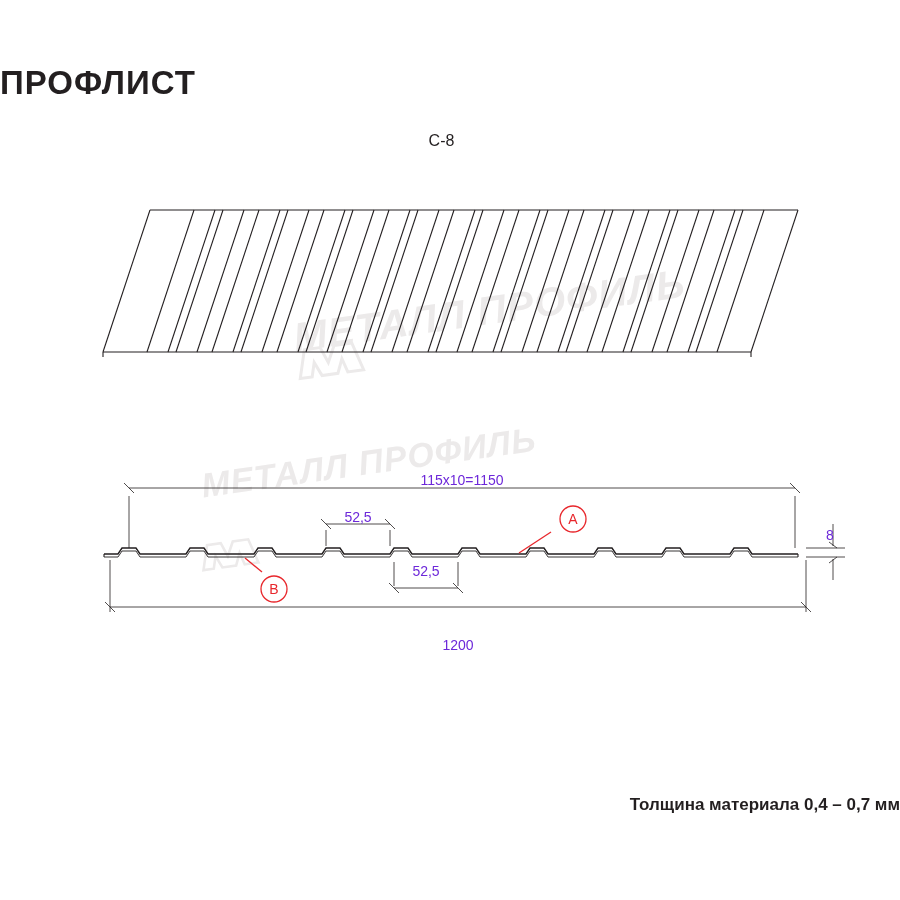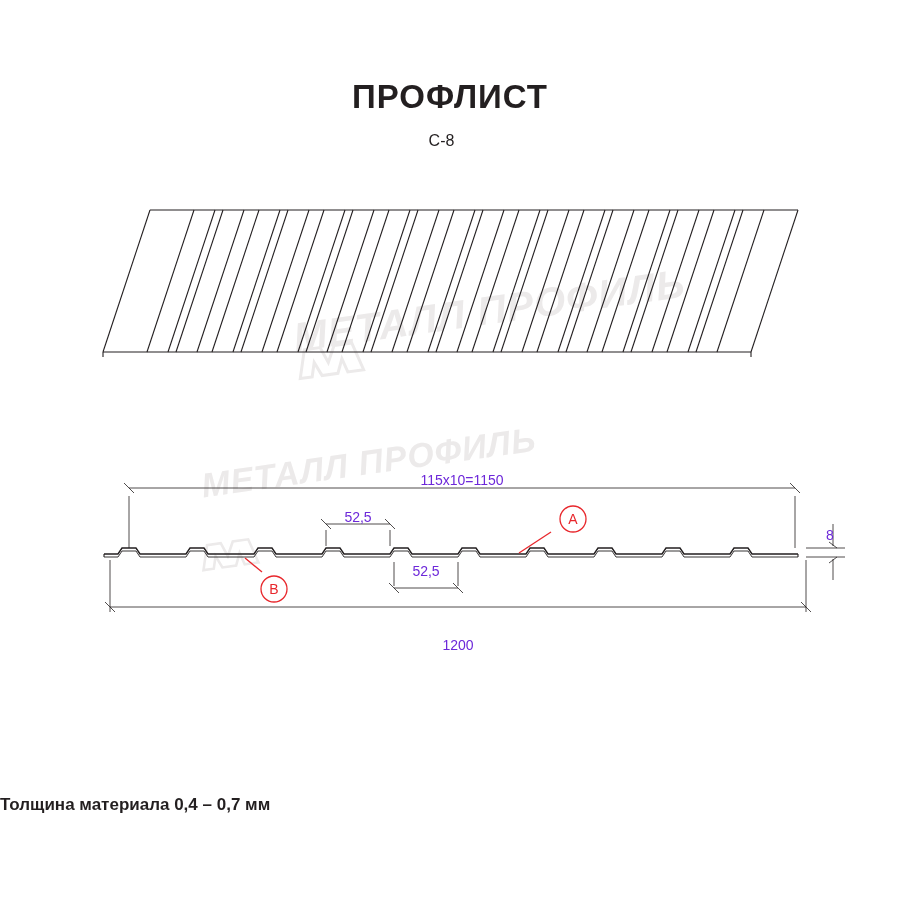--- a/index.html
+++ b/index.html
@@ -14,44 +14,44 @@
     color: #231f20;
     position: relative;
     overflow: hidden;
   }
   .page {
     position: absolute;
     inset: 0;
   }
   .title {
     position: absolute;
-    top: 78px;
+    top: 64px;
     left: 0;
     width: 900px;
-    text-align: center;
+    text-align: left;
     font-size: 33px;
     font-weight: bold;
     letter-spacing: 1px;
     color: #231f20;
   }
   .subtitle {
     position: absolute;
     top: 132px;
     left: 0;
     width: 883px;
     text-align: center;
     font-size: 16px;
     color: #231f20;
   }
   .footer {
     position: absolute;
     top: 795px;
     left: 0;
     width: 900px;
-    text-align: left;
+    text-align: right;
     font-size: 17px;
     font-weight: bold;
     color: #231f20;
   }
   .drawing {
     position: absolute;
     top: 0;
     left: 0;
   }
   .wm {

